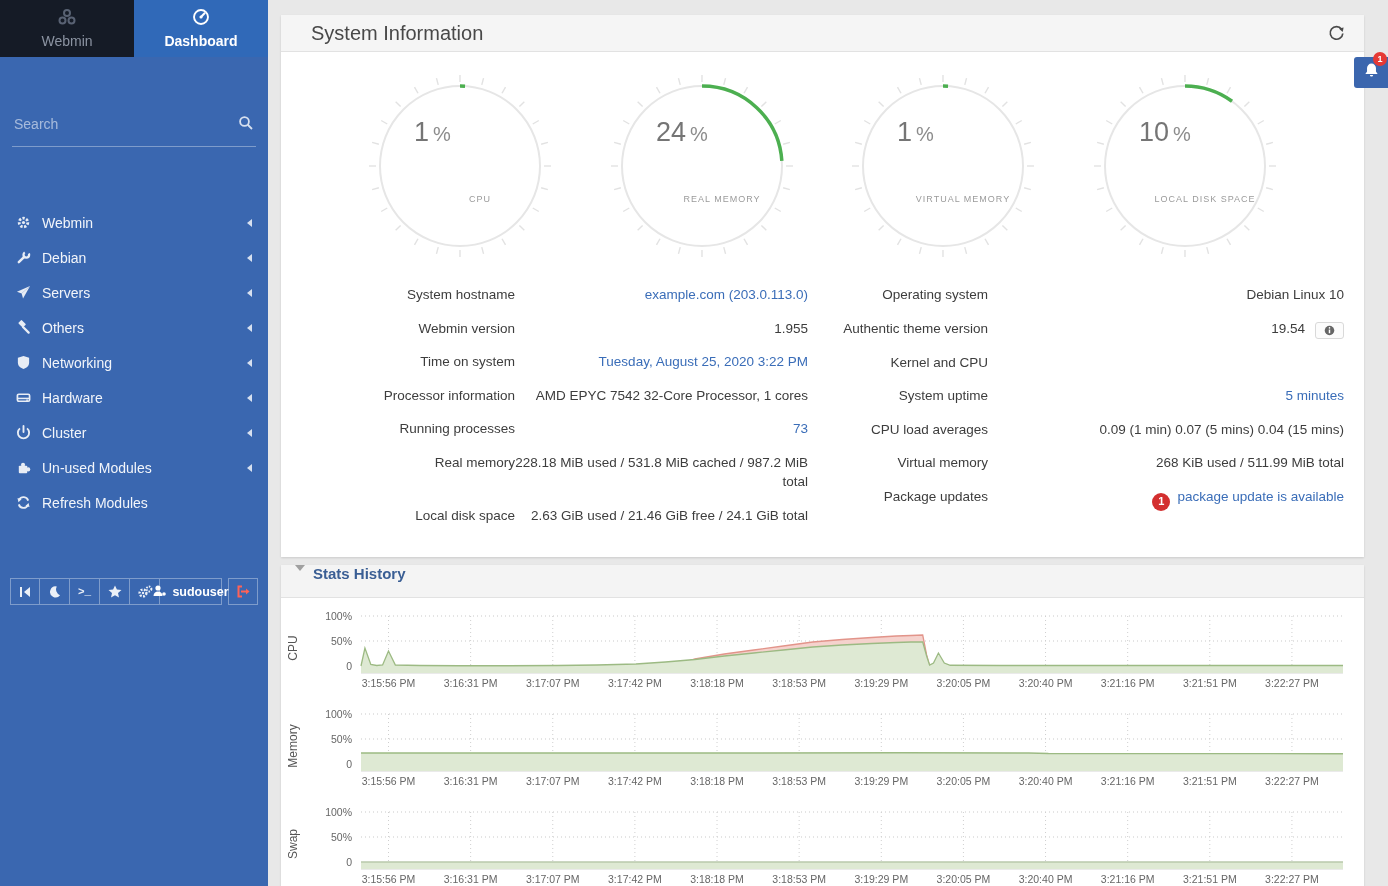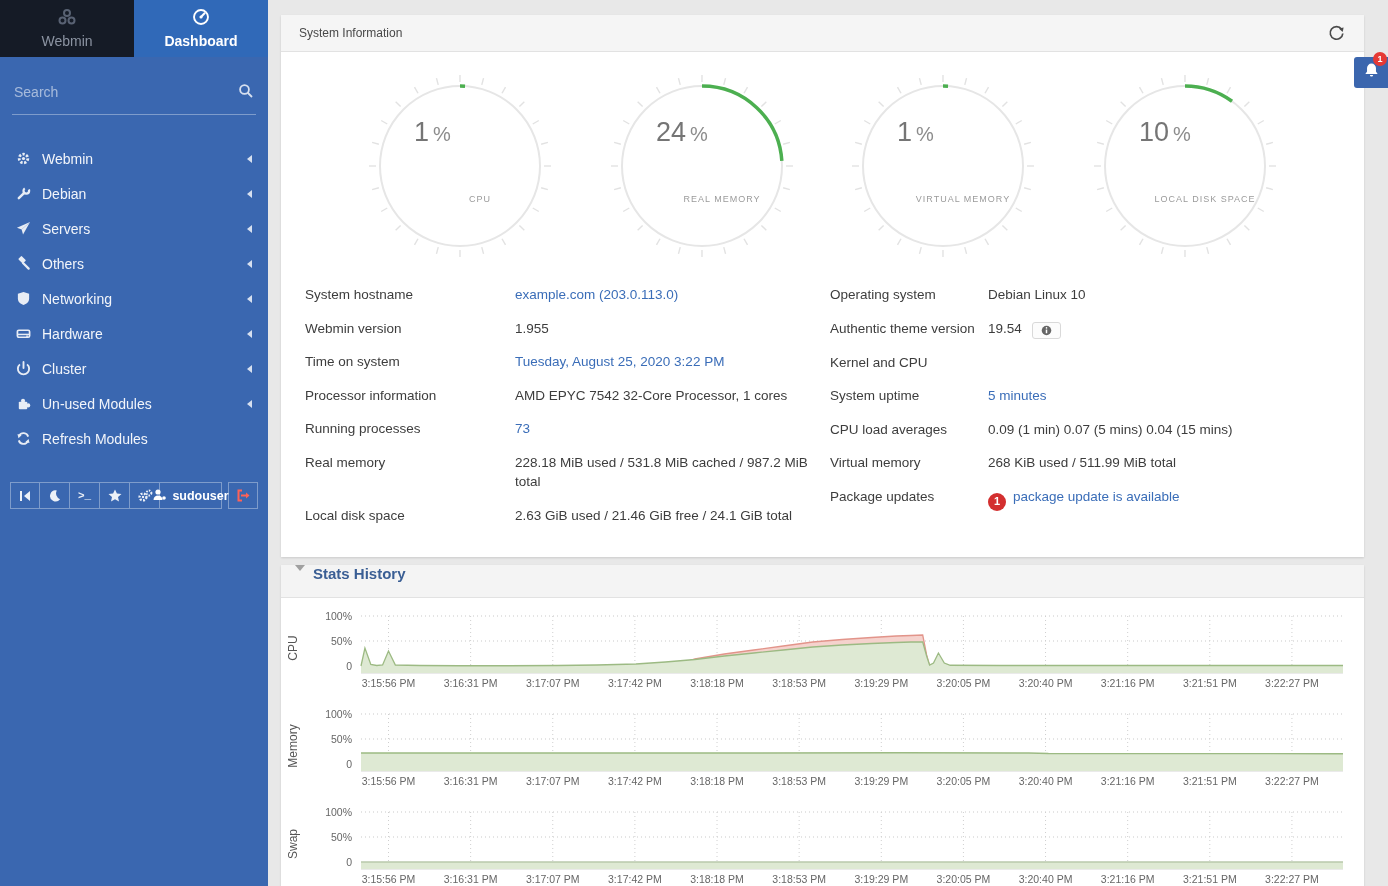--- a/index.html
+++ b/index.html
@@ -1,20 +1,20 @@
 <!DOCTYPE html>
 <html><head>
 <meta charset="utf-8">
 <style>
   * { margin:0; padding:0; box-sizing:border-box; }
   html,body { width:1388px; height:886px; overflow:hidden; font-family:"Liberation Sans",sans-serif; background:#e8e8e8; }
   .app { position:relative; width:1388px; height:886px; display:flex; }
 
   
-  .sidebar { width:268px; flex:0 0 268px; background:#3a67b0; height:886px; display:flex; flex-direction:column; }
+  .sidebar { width:268px; flex:0 0 268px; background:#3a67b0; height:886px; display:flex; flex-direction:column;gap:32px; }
   .tabs { display:flex; height:57px; }
   .tab { flex:1; display:flex; flex-direction:column; align-items:center; justify-content:center; gap:4px; cursor:pointer; font-size:14px; }
   .tab-webmin { background:#151b26; color:#8b93a1; }
   .tab-dashboard { background:#3069b8; color:#fff; font-weight:bold; }
   .search-box { position:relative; margin:12px 12px; height:46px; display:flex; align-items:center; border-bottom:1px solid rgba(255,255,255,0.35); }
   .search-box input { background:transparent; border:none; outline:none; color:#fff; font-size:14px; width:100%; padding:4px 26px 4px 2px; font-family:"Liberation Sans",sans-serif; }
   .search-box input::placeholder { color:rgba(255,255,255,0.55); }
   .search-icon { position:absolute; right:2px; top:14px; }
   .menu { margin-top:14px; }
   .menu-item { display:flex; align-items:center; height:35px; padding:0 16px; color:#f2f5fa; font-size:14px; cursor:pointer; }
@@ -25,29 +25,29 @@
   .sf-btn { display:inline-flex; align-items:center; justify-content:center; min-width:30px; height:27px; border:1px solid rgba(255,255,255,0.35); border-left-width:0; color:rgba(255,255,255,0.9); cursor:pointer; padding:0 6px; }
   .sf-btn:first-child { border-left-width:1px; }
   .sf-user { gap:5px; font-size:12.5px; font-weight:bold; color:#fff; }
   .sf-logout { margin-left:6px; border-left-width:1px; }
   .term-glyph { font-family:"Liberation Mono",monospace; font-size:11px; font-weight:bold; }
 
   
   .main { flex:1; padding:15px 24px 0 13px; position:relative; }
   .card { background:#fff; box-shadow:0 1px 2px rgba(0,0,0,0.12); }
   .card-header { height:37px; background:#f5f5f5; border-bottom:1px solid #e2e2e2; display:flex; align-items:center; padding:0 18px; }
-  .card-title { font-size:12px; color:#484848; flex:1; }
+  .card-title { font-size:20px; color:#484848; flex:1;margin-left:12px; }
   .refresh-btn { cursor:pointer; display:inline-flex; }
 
   .gauges { display:flex; justify-content:space-around; padding:18px 58px 6px 58px; }
 
   .info-grid { display:flex; padding:10px 20px 24px 24px; }
   .info-col { flex:1; }
   .info-col-left { flex:0 0 525px; padding-right:22px; }
-  .info-row { display:flex; padding:7px 0; font-size:13.5px; color:#3d3d3d; line-height:1.45; }
+  .info-row { display:flex; padding:7px 0; font-size:13.5px; color:#3d3d3d; line-height:1.45;text-align:right; }
   .info-label { flex:0 0 210px; }
   .info-col-right .info-label { flex:0 0 158px; }
   .info-value { flex:1; }
   .link { color:#3a6db8; cursor:pointer; }
   .pkg-badge { display:inline-flex; width:18px; height:18px; border-radius:50%; background:#d32f2f; color:#fff; font-size:11px; font-weight:bold; align-items:center; justify-content:center; margin-right:7px; vertical-align:-4px; }
   .info-btn { display:inline-flex; align-items:center; justify-content:center; border:1px solid #d9d9d9; background:#fcfcfc; border-radius:3px; padding:2px 8px; margin-left:10px; cursor:pointer; vertical-align:-3px; }
 
   .stats-card { margin-top:8px; min-height:330px; }
   .stats-header { height:33px; background:#f4f4f4; border-bottom:1px solid #e2e2e2; display:flex; gap:8px; padding:0 14px; }
   .tri-down { width:0; height:0; border-left:5px solid transparent; border-right:5px solid transparent; border-top:6px solid #a0a0a0; cursor:pointer; }

